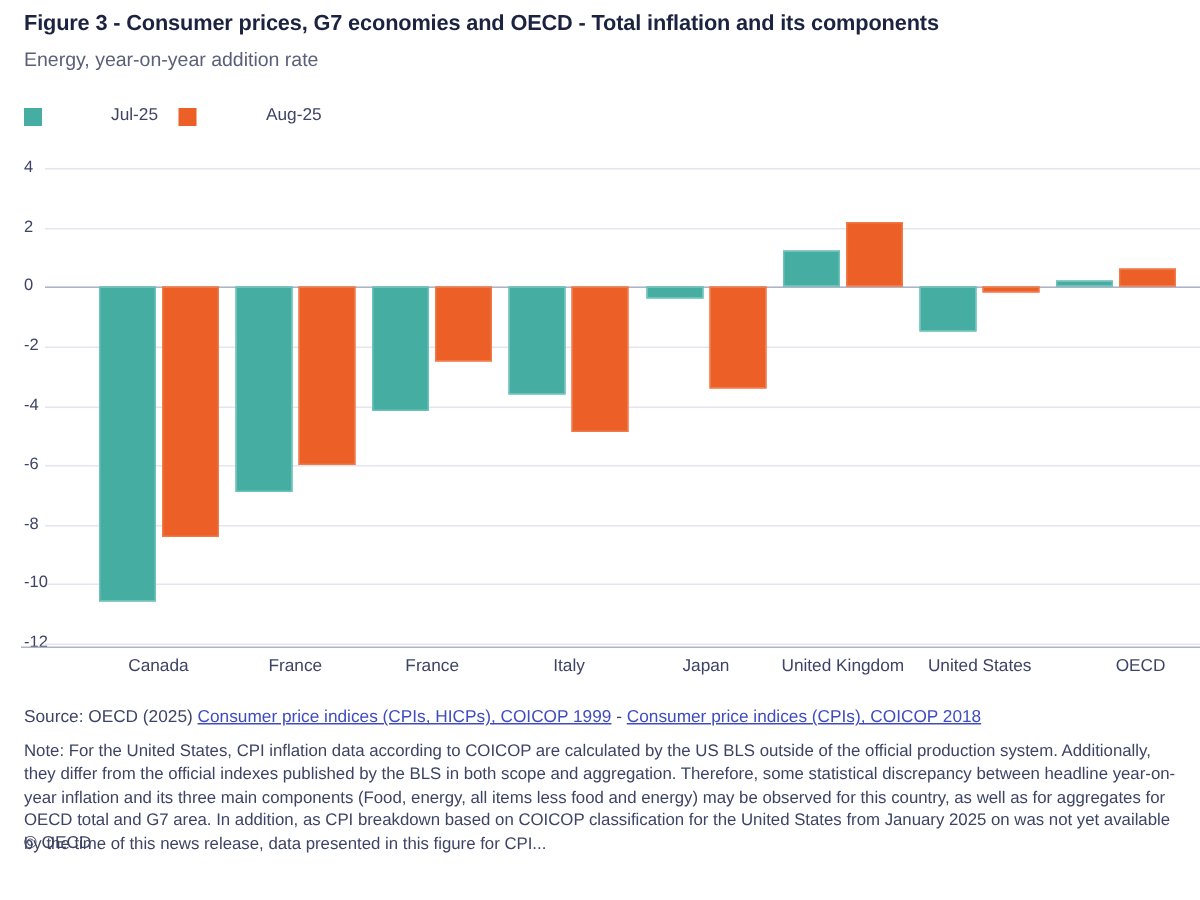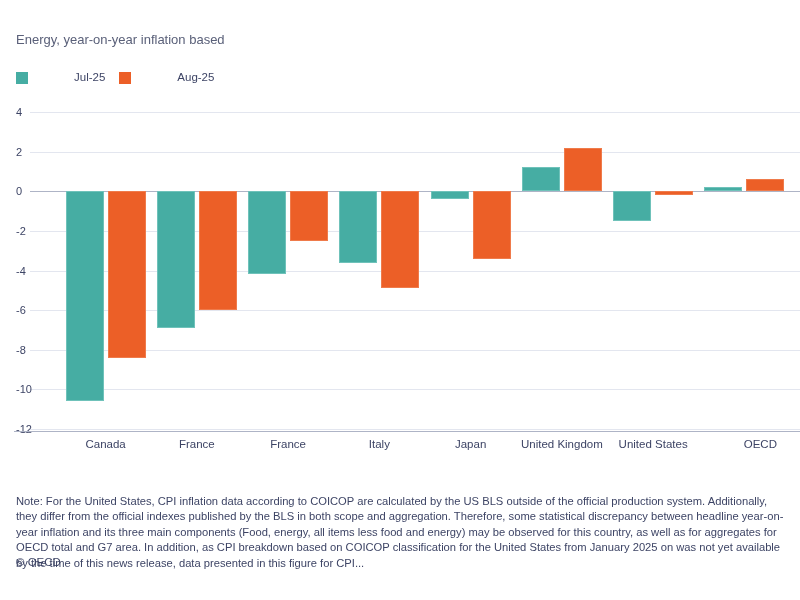--- a/index.html
+++ b/index.html
@@ -155,21 +155,22 @@
     top: 556px;
     font-size: 11.5px;
     color: #3d4465;
   }
 </style>
 </head>
 <body>
 
 <div id="page">
 
-  <div class="subtitle">Energy, year-on-year inflation based</div>
+  <div class="title">Figure 3 - Consumer prices, G7 economies and OECD - Total inflation and its components</div>
+  <div class="subtitle">Energy, year-on-year addition rate</div>
 
   <div class="legend" id="legend">
       <div class="legend-item">
         <span class="legend-swatch" style="background: rgb(70, 173, 163);"></span>
         <span class="legend-label">Jul-25</span>
       </div>
       <div class="legend-item">
         <span class="legend-swatch" style="background: rgb(236, 95, 39);"></span>
         <span class="legend-label">Aug-25</span>
       </div>
@@ -215,18 +216,24 @@
       <div class="bar aug" title="United Kingdom Aug-25: 2.2" style="left: 563.875px; top: 47.6625px; width: 38px; height: 43.5875px;"></div>
       <div class="xtick" style="left: 561.875px;">United Kingdom</div>
       <div class="bar jul" title="United States Jul-25: -1.5" style="left: 613.125px; top: 91.25px; width: 38px; height: 29.7188px;"></div>
       <div class="bar aug" title="United States Aug-25: -0.2" style="left: 655.125px; top: 91.25px; width: 38px; height: 3.9625px;"></div>
       <div class="xtick" style="left: 653.125px;">United States</div>
       <div class="bar jul" title="OECD Jul-25: 0.2" style="left: 704.375px; top: 87.2875px; width: 38px; height: 3.9625px;"></div>
       <div class="bar aug" title="OECD Aug-25: 0.6" style="left: 746.375px; top: 79.3625px; width: 38px; height: 11.8875px;"></div>
       <div class="xtick" style="left: 744.375px; margin-left: 16px;">OECD</div>
     </div>
 
+  <div class="source">
+    <span>Source: OECD (2025)</span>
+    <a href="#">Consumer price indices (CPIs, HICPs), COICOP 1999</a>
+    <span>-</span>
+    <a href="#">Consumer price indices (CPIs), COICOP 2018</a>
+  </div>
 
   <div class="note">Note: For the United States, CPI inflation data according to COICOP are calculated by the US BLS outside of the official production system. Additionally, they differ from the official indexes published by the BLS in both scope and aggregation. Therefore, some statistical discrepancy between headline year-on-year inflation and its three main components (Food, energy, all items less food and energy) may be observed for this country, as well as for aggregates for OECD total and G7 area. In addition, as CPI breakdown based on COICOP classification for the United States from January 2025 on was not yet available by the time of this news release, data presented in this figure for CPI...</div>
 
   <div class="copyright">© OECD</div>
 
 </div>
 
 </body></html>

